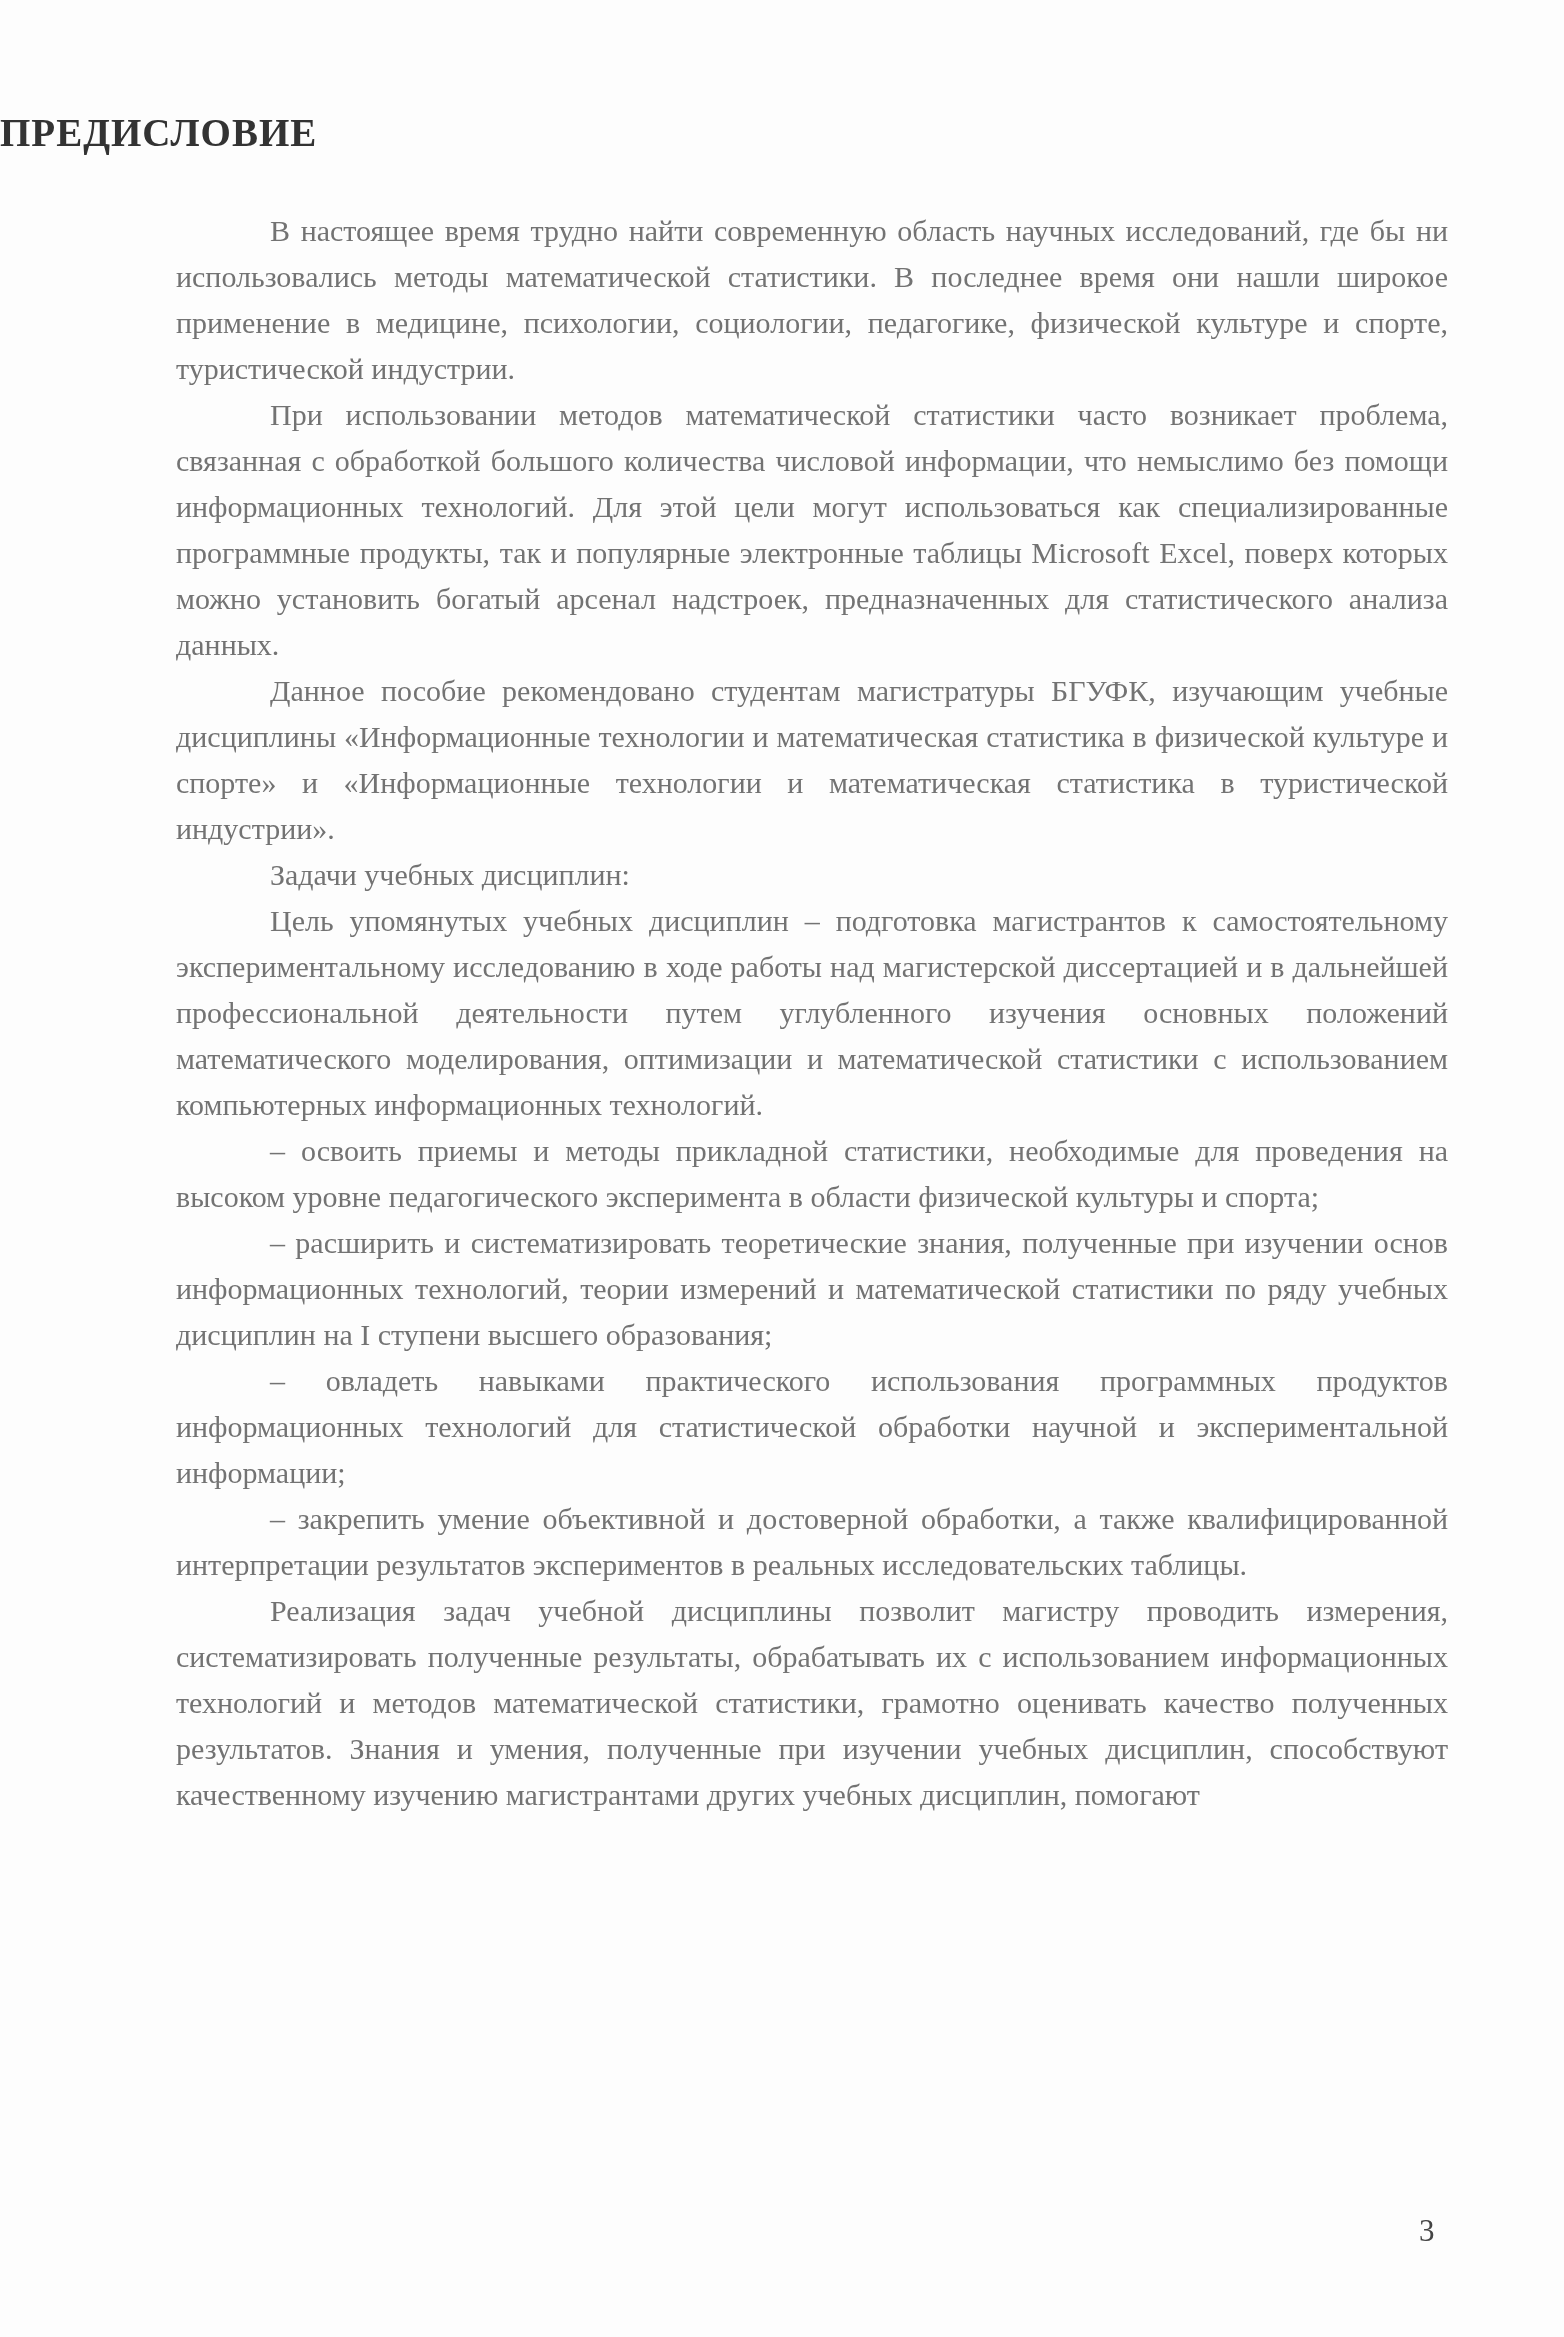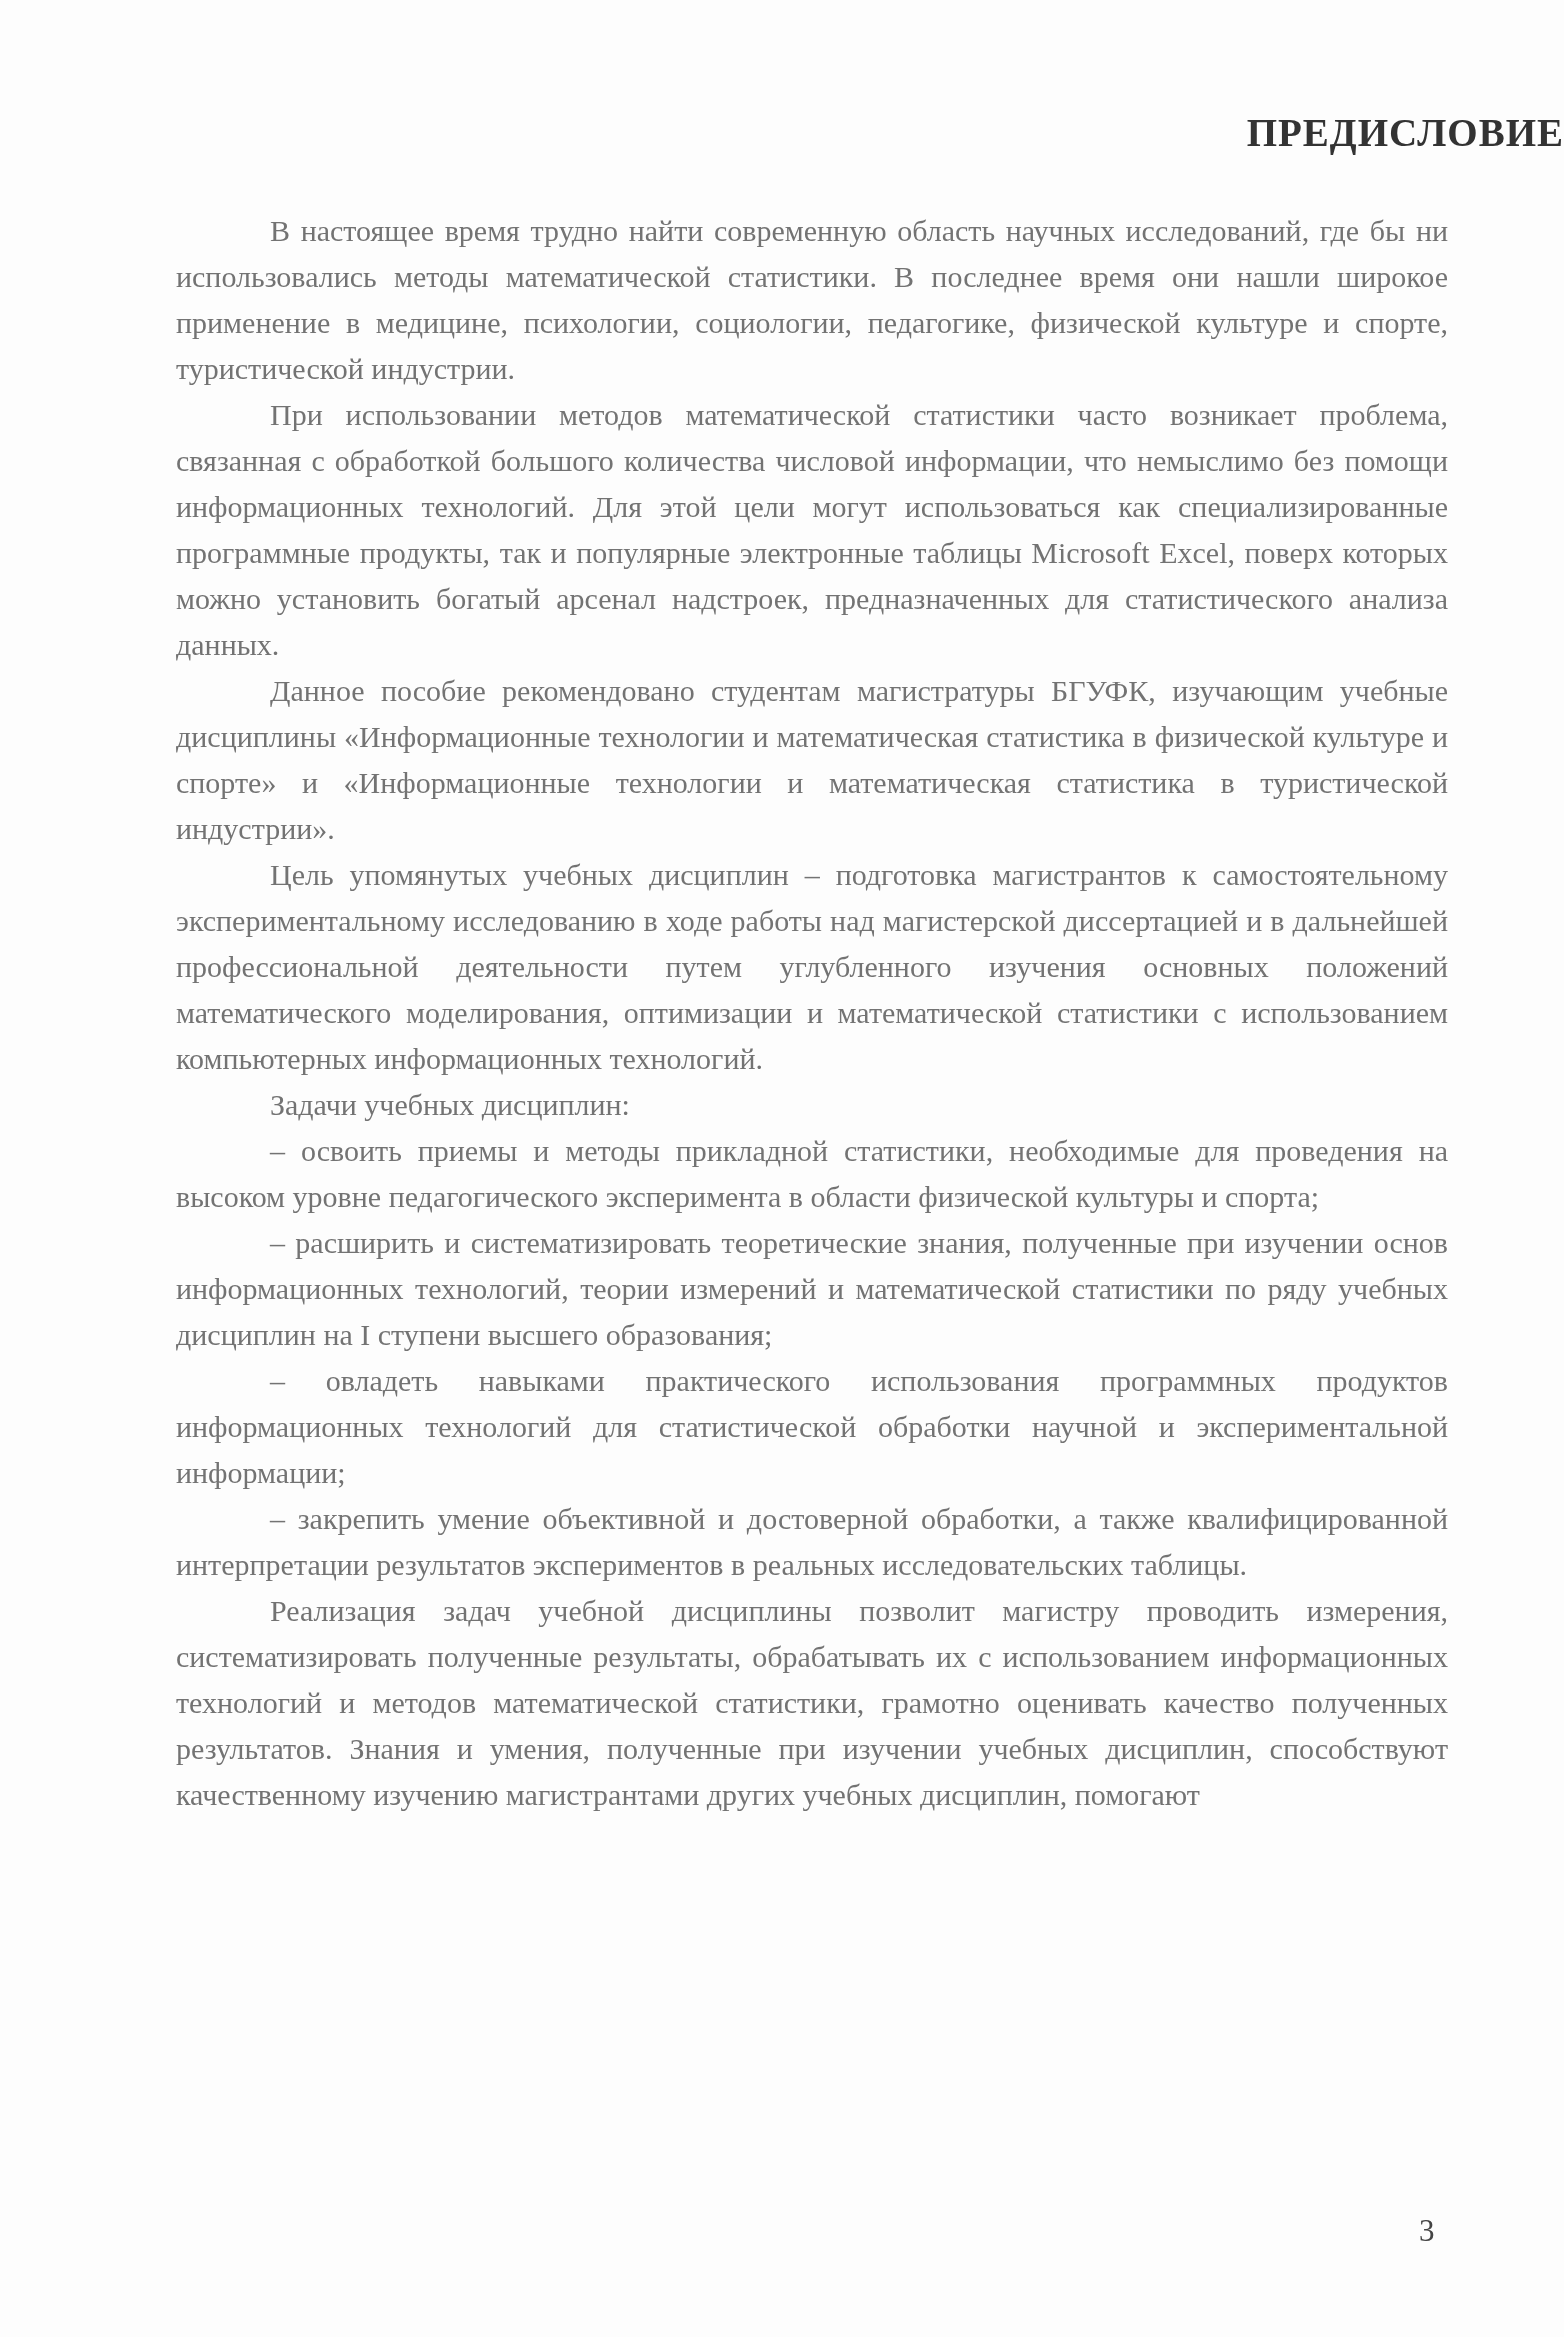--- a/index.html
+++ b/index.html
@@ -12,21 +12,21 @@
     color: #2a2a2a;
   }
   .page {
     position: absolute; left: 0; top: 0;
     width: 1564px; height: 2338px;
     background: #fdfdfd;
   }
   .title {
     position: absolute;
     top: 110px; left: 0; width: 1564px;
-    text-align: right;
+    text-align: left;
     font-weight: bold;
     font-size: 39px;
     letter-spacing: 1px;
     color: #333;
   }
   .body {
     position: absolute;
     left: 176px; top: 208px;
     width: 1272px;
     font-size: 30px;
@@ -50,22 +50,22 @@
 </head>
 <body>
 
 <div class="page">
   <div class="title">ПРЕДИСЛОВИЕ</div>
 
   <div class="body">
     <p>В настоящее время трудно найти современную область научных исследований, где бы ни использовались методы математической статистики. В последнее время они нашли широкое применение в медицине, психологии, социологии, педагогике, физической культуре и спорте, туристической индустрии.</p>
     <p>При использовании методов математической статистики часто возникает проблема, связанная с обработкой большого количества числовой информации, что немыслимо без помощи информационных технологий. Для этой цели могут использоваться как специализированные программные продукты, так и популярные электронные таблицы Microsoft Excel, поверх которых можно установить богатый арсенал надстроек, предназначенных для статистического анализа данных.</p>
     <p>Данное пособие рекомендовано студентам магистратуры БГУФК, изучающим учебные дисциплины «Информационные технологии и математическая статистика в физической культуре и спорте» и «Информационные технологии и математическая статистика в туристической индустрии».</p>
+    <p>Задачи учебных дисциплин:</p>
     <p>Цель упомянутых учебных дисциплин – подготовка магистрантов к самостоятельному экспериментальному исследованию в ходе работы над магистерской диссертацией и в дальнейшей профессиональной деятельности путем углубленного изучения основных положений математического моделирования, оптимизации и математической статистики с использованием компьютерных информационных технологий.</p>
-    <p>Задачи учебных дисциплин:</p>
     <p class="list">– освоить приемы и методы прикладной статистики, необходимые для проведения на высоком уровне педагогического эксперимента в области физической культуры и спорта;</p>
     <p class="list">– расширить и систематизировать теоретические знания, полученные при изучении основ информационных технологий, теории измерений и математической статистики по ряду учебных дисциплин на I ступени высшего образования;</p>
     <p class="list">– овладеть навыками практического использования программных продуктов информационных технологий для статистической обработки научной и экспериментальной информации;</p>
     <p class="list">– закрепить умение объективной и достоверной обработки, а также квалифицированной интерпретации результатов экспериментов в реальных исследовательских таблицы.</p>
     <p>Реализация задач учебной дисциплины позволит магистру проводить измерения, систематизировать полученные результаты, обрабатывать их с использованием информационных технологий и методов математической статистики, грамотно оценивать качество полученных результатов. Знания и умения, полученные при изучении учебных дисциплин, способствуют качественному изучению магистрантами других учебных дисциплин, помогают</p>
   </div>
 
   <div class="page-number">3</div>
 </div>
 

